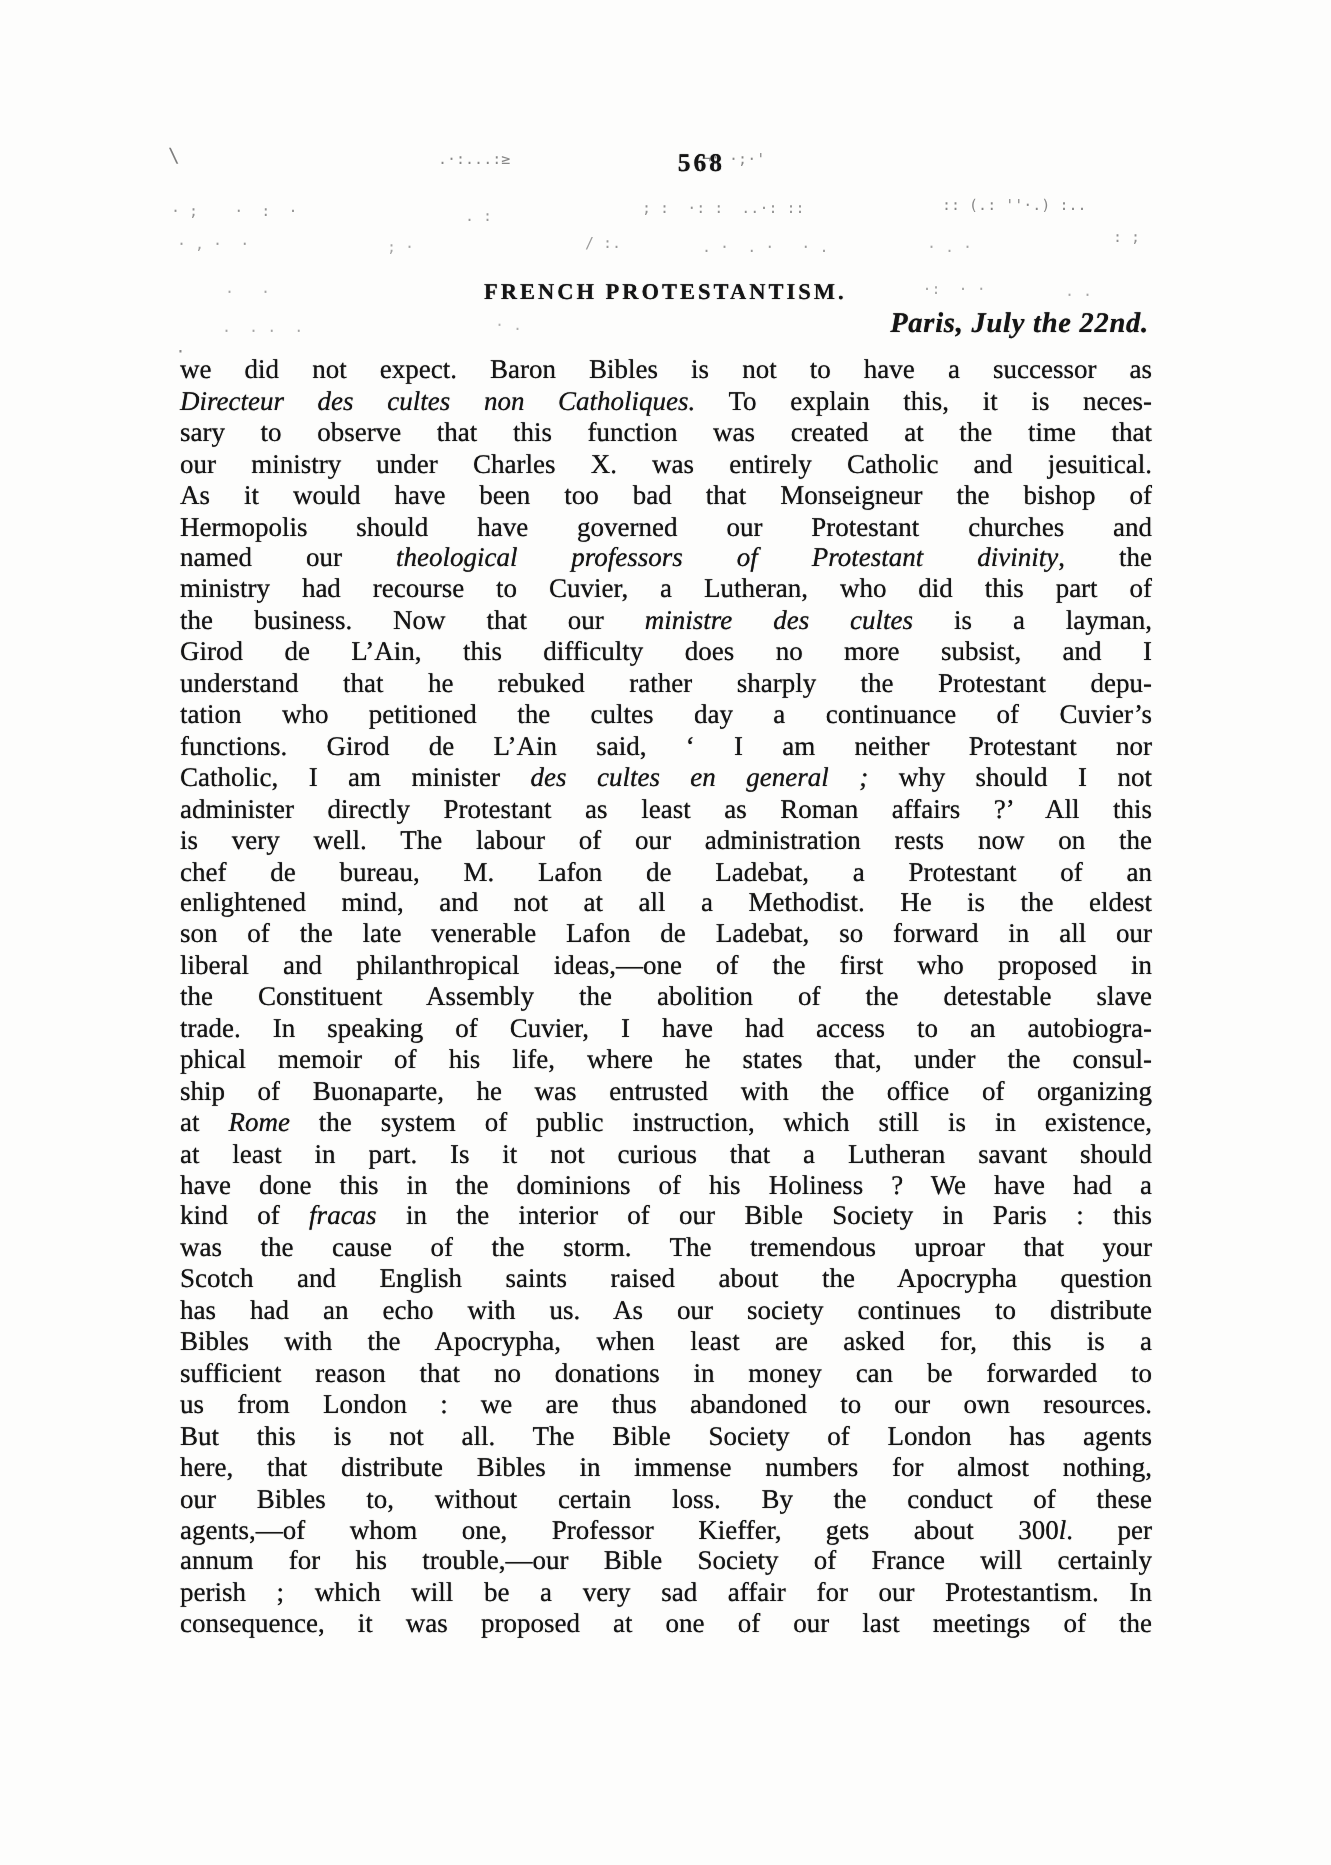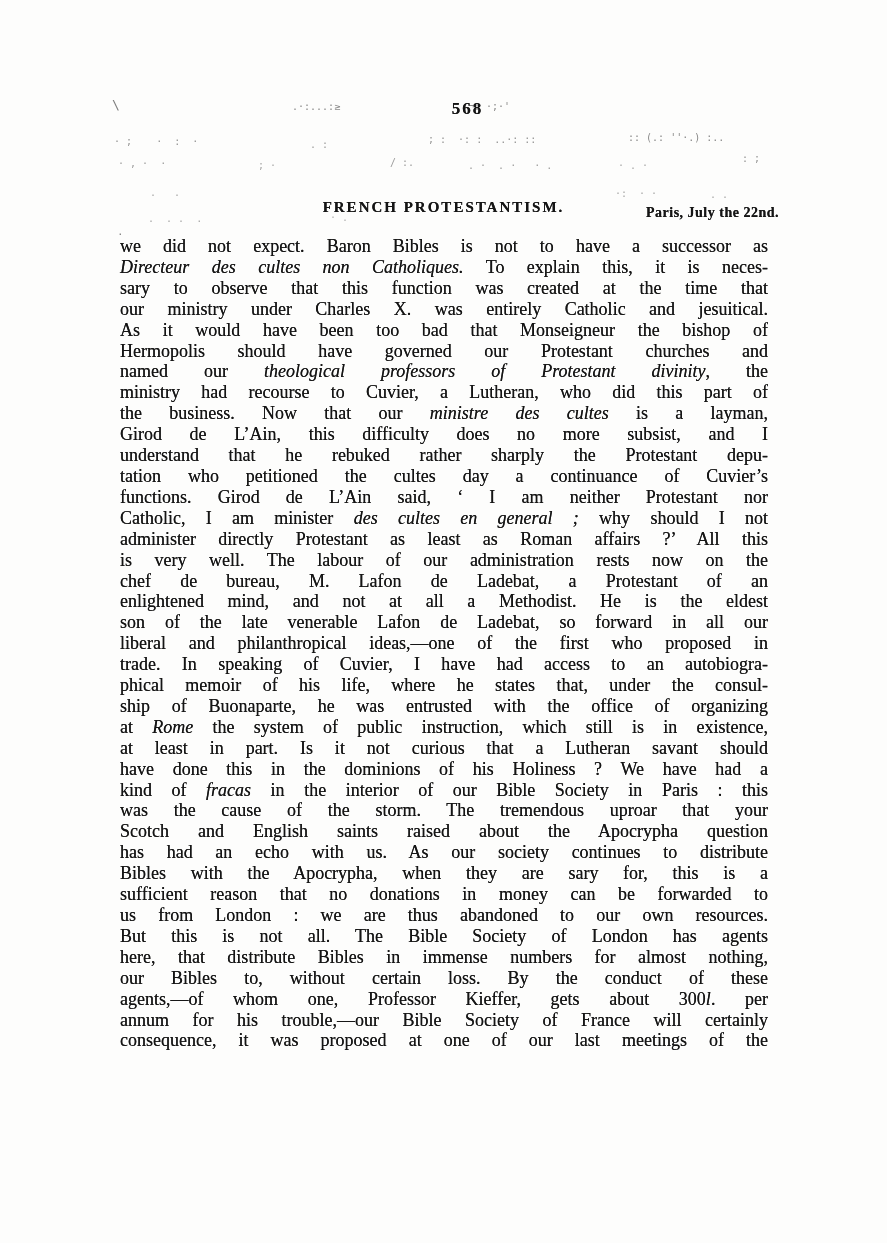--- a/index.html
+++ b/index.html
@@ -26,33 +26,34 @@
     font-weight: bold;
     letter-spacing: 2px;
     text-shadow: 0 0 0.6px rgba(10,10,10,0.8);
     padding-left: 48px;
   }
   .heading {
     position: absolute;
     top: 183px;
     left: 0;
     right: 0;
-    margin: 16px;
+    margin: 4px;
     text-align: center;
     font-size: 15px;
     font-weight: bold;
     letter-spacing: 2px;
     text-shadow: 0 0 0.6px rgba(10,10,10,0.8);
   }
   .dateline {
     position: absolute;
     top: 205px;
-    right: 108px;
-    font-size: 14px;
+    right: 121px;
+    font-size: 19px;
     font-weight: bold;
+    font-style: italic;
     letter-spacing: 0.5px;
     text-shadow: 0 0 0.6px rgba(10,10,10,0.8);
   }
   .body {
     position: absolute;
     top: 236px;
     left: 120px;
     width: 648px;
     font-size: 18px;
     text-shadow: 0 0 0.55px rgba(15,15,15,0.85);
@@ -102,38 +103,40 @@
       <div class="bline">understand that he rebuked rather sharply the Protestant depu-</div>
       <div class="bline">tation who petitioned the cultes day a continuance of Cuvier’s</div>
       <div class="bline">functions.  Girod de L’Ain said, ‘ I am neither Protestant nor</div>
       <div class="bline">Catholic, I am minister <i>des cultes en general ;</i> why should I not</div>
       <div class="bline">administer directly Protestant as least as Roman affairs ?’  All this</div>
       <div class="bline">is very well.  The labour of our administration rests now on the</div>
       <div class="bline">chef de bureau, M. Lafon de Ladebat, a Protestant of an</div>
       <div class="bline">enlightened mind, and not at all a Methodist.  He is the eldest</div>
       <div class="bline">son of the late venerable Lafon de Ladebat, so forward in all our</div>
       <div class="bline">liberal and philanthropical ideas,—one of the first who proposed in</div>
+      <div class="bline">the Constituent Assembly the abolition of the detestable slave</div>
       <div class="bline">trade.  In speaking of Cuvier, I have had access to an autobiogra-</div>
       <div class="bline">phical memoir of his life, where he states that, under the consul-</div>
       <div class="bline">ship of Buonaparte, he was entrusted with the office of organizing</div>
       <div class="bline">at <i>Rome</i> the system of public instruction, which still is in existence,</div>
       <div class="bline">at least in part.  Is it not curious that a Lutheran savant should</div>
       <div class="bline">have done this in the dominions of his Holiness ?  We have had a</div>
       <div class="bline">kind of <i>fracas</i> in the interior of our Bible Society in Paris : this</div>
       <div class="bline">was the cause of the storm.  The tremendous uproar that your</div>
       <div class="bline">Scotch and English saints raised about the Apocrypha question</div>
       <div class="bline">has had an echo with us.  As our society continues to distribute</div>
-      <div class="bline">Bibles with the Apocrypha, when they are sary for, this is a</div>
+      <div class="bline">Bibles with the Apocrypha, when least are asked for, this is a</div>
       <div class="bline">sufficient reason that no donations in money can be forwarded to</div>
       <div class="bline">us from London : we are thus abandoned to our own resources.</div>
       <div class="bline">But this is not all.  The Bible Society of London has agents</div>
       <div class="bline">here, that distribute Bibles in immense numbers for almost nothing,</div>
       <div class="bline">our Bibles to, without certain loss.  By the conduct of these</div>
       <div class="bline">agents,—of whom one, Professor Kieffer, gets about 300<i>l</i>. per</div>
       <div class="bline">annum for his trouble,—our Bible Society of France will certainly</div>
+      <div class="bline">perish ; which will be a very sad affair for our Protestantism.  In</div>
       <div class="bline">consequence, it was proposed at one of our last meetings of the</div>
     </div>
 <span class="artifact" style="left: 112px; top: 97px; font-size: 13px; opacity: 0.65;">\</span>
     <span class="artifact" style="left: 292px; top: 101px; font-size: 10px; opacity: 0.6;">.·:...:≥</span>
     <span class="artifact" style="left: 468px; top: 101px; font-size: 10px; opacity: 0.6;">¬: ·;·'</span>
     <span class="artifact" style="left: 114px; top: 136px; font-size: 10px; opacity: 0.55;">· ;    ·  :  ·</span>
     <span class="artifact" style="left: 310px; top: 139px; font-size: 10px; opacity: 0.5;">. :</span>
     <span class="artifact" style="left: 428px; top: 134px; font-size: 10px; opacity: 0.55;">; :  ·: :  ..·: ::</span>
     <span class="artifact" style="left: 628px; top: 132px; font-size: 10px; opacity: 0.6;">:: (.: ''·.) :..</span>
     <span class="artifact" style="left: 118px; top: 158px; font-size: 10px; opacity: 0.5;">· , ·  ·</span>

